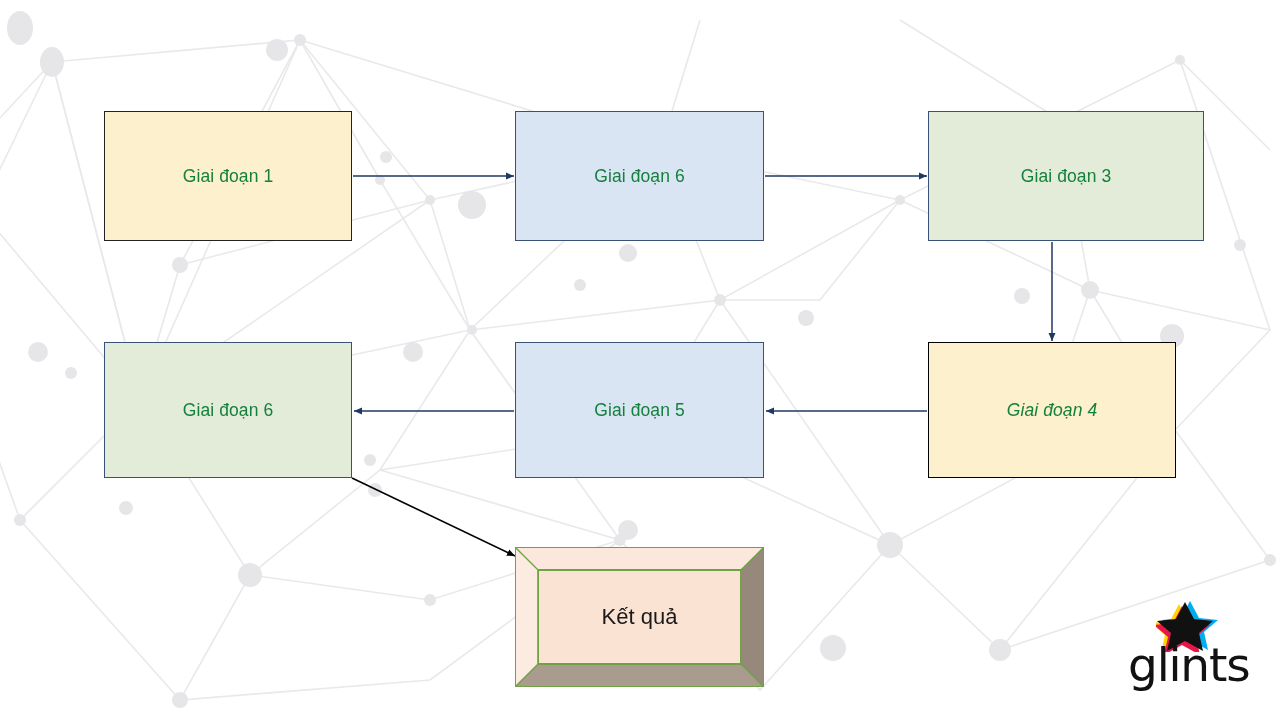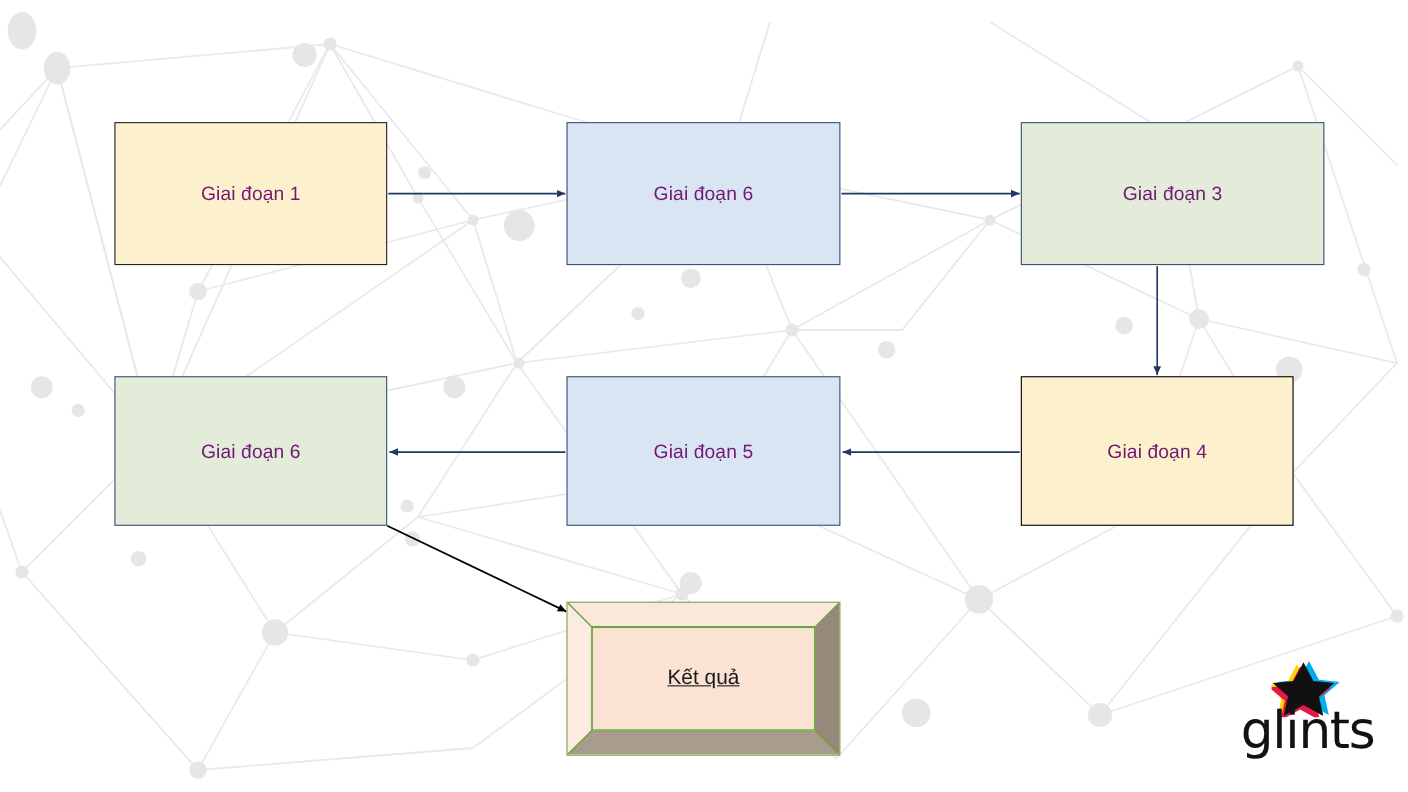--- a/index.html
+++ b/index.html
@@ -20,51 +20,51 @@
 
   
   .node{
     position:absolute;
     box-sizing:border-box;
     display:flex;
     align-items:center;
     justify-content:center;
     z-index:3;
     font-size:17.5px;
-    color:#701a75;
+    color:#15803d;
     letter-spacing:.1px;
     line-height:1.2;
     white-space:nowrap;
   }
   .node .node-label{pointer-events:none;}
 
   .n-cream{background:#fdf0cd;}
   .n-blue {background:#dae5f3;}
   .n-green{background:#e3ecd9;}
 
   .b-navy {border:1.4px solid #3a5278;}
   .b-dark {border:1.6px solid #222222;}
-  .b-black{border:1.6px solid #000000;}
+  .b-black{border:1.6px solid #000000;font-style:italic;}
 
   
   #result-frame{
     position:absolute;
     z-index:3;
     box-sizing:border-box;
     border:1.6px solid #6ea243;
     background:#fce7da;
   }
   #result-bevel{position:absolute;left:0;top:0;width:100%;height:100%;}
   #result-inner{
     position:absolute;
     box-sizing:border-box;
     border:1.2px solid #6ea243;
     background:#fbe3d4;
     display:flex;align-items:center;justify-content:center;
-    font-size:19px;color:#1a1a1a;white-space:nowrap;text-decoration:underline;
+    font-size:22px;color:#1a1a1a;white-space:nowrap;
   }
 
   
   #glints-logo{position:absolute;z-index:4;}
   #glints-wordmark{
     position:absolute;
     font-family:"DejaVu Sans","Liberation Sans",sans-serif;
     font-weight:400;
     font-size:47px;
     color:#121212;

